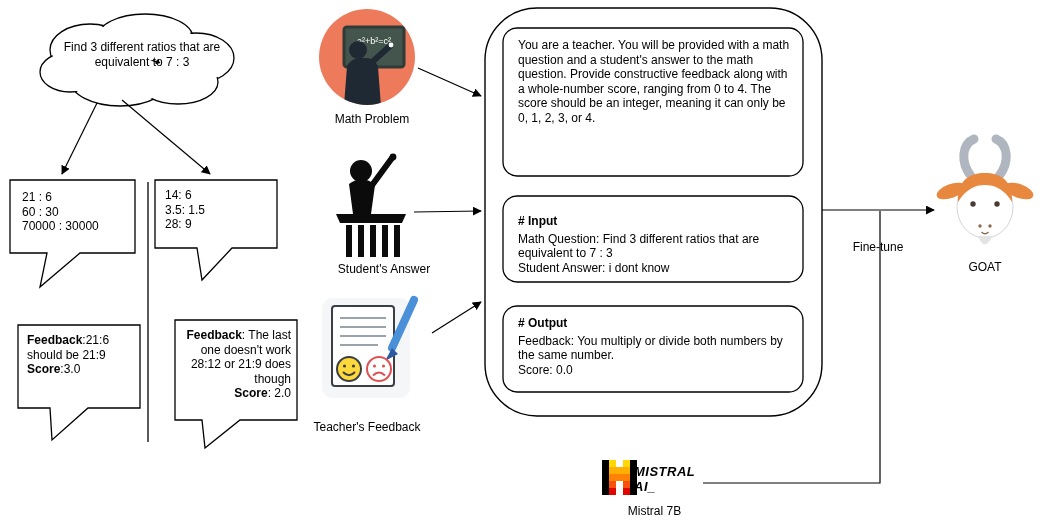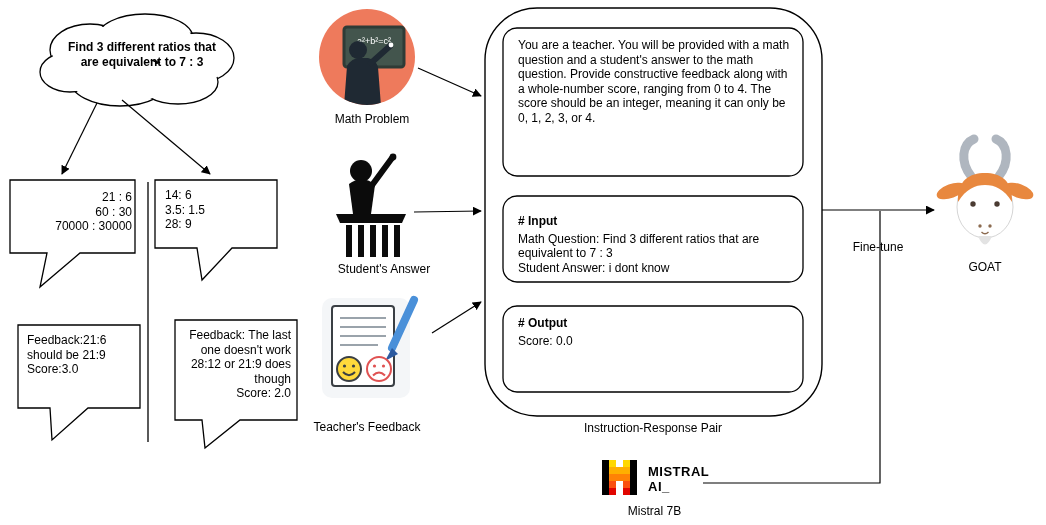--- a/index.html
+++ b/index.html
@@ -1,21 +1,21 @@
 <!DOCTYPE html>
 <html><head>
 <meta charset="utf-8">
 <style>
   html,body{margin:0;padding:0;background:#fff;}
   .canvas{position:relative;width:1046px;height:525px;background:#ffffff;
           font-family:"Liberation Sans",sans-serif;color:#000;overflow:hidden;}
   .layer{position:absolute;left:0;top:0;}
   .txt{position:absolute;font-size:12px;line-height:14.5px;color:#000;}
   .center{text-align:center;}
-  .bold{font-weight:normal;}
+  .bold{font-weight:bold;}
   .box-head{font-weight:bold;margin-bottom:3px;font-size:12px;}
   .wordmark{position:absolute;font-weight:bold;font-size:13px;line-height:15px;letter-spacing:0.5px;}
 </style>
 </head>
 <body>
 
 <div class="canvas">
 
   <svg class="layer" width="1046" height="525" viewBox="0 0 1046 525">
     <defs>
@@ -145,23 +145,23 @@
       <rect x="609" y="474" width="7" height="7" fill="#FF8205"></rect>
       <rect x="616" y="474" width="7" height="7" fill="#FF8205"></rect>
       <rect x="623" y="474" width="7" height="7" fill="#FF8205"></rect>
       <rect x="609" y="481" width="7" height="7" fill="#FA500F"></rect>
       <rect x="623" y="481" width="7" height="7" fill="#FA500F"></rect>
       <rect x="609" y="488" width="7" height="7" fill="#E10500"></rect>
       <rect x="623" y="488" width="7" height="7" fill="#E10500"></rect>
     </g>
   </svg>
 
-  <div class="txt center" style="left:58px;top:40px;width:168px;font-weight:bold;">Find 3 different ratios that are equivalent to 7 : 3</div>
-
-  <div class="txt" style="left:22px;top:190px;width:110px;text-align:right;">
+  <div class="txt center" style="left:58px;top:40px;width:168px;">Find 3 different ratios that are equivalent to 7 : 3</div>
+
+  <div class="txt" style="left:22px;top:190px;width:110px;">
     <div>21 : 6</div>
     <div>60 : 30</div>
     <div>70000 : 30000</div>
   </div>
 
   <div class="txt" style="left:165px;top:188px;width:105px;">
     <div>14: 6</div>
     <div>3.5: 1.5</div>
     <div>28: 9</div>
   </div>
@@ -185,29 +185,29 @@
   </div>
 
   <div class="txt" style="left:518px;top:214px;width:272px;">
     <div class="box-head"># Input</div>
     <div>Math Question: Find 3 different ratios that are equivalent to 7 : 3</div>
     <div>Student Answer: i dont know</div>
   </div>
 
   <div class="txt" style="left:518px;top:316px;width:272px;">
     <div class="box-head"># Output</div>
+    <div>Feedback: You multiply or divide both numbers by the same number.</div>
     <div>Score: 0.0</div>
   </div>
 
-  <div class="txt center" style="left:553px;top:421px;width:200px;">Instruction-Response Pair</div>
 
   <div class="txt center" style="left:838px;top:192px;width:80px;margin-top:48px;">Fine-tune</div>
 
   <div class="txt center" style="left:945px;top:260px;width:80px;">GOAT</div>
 
-  <div class="wordmark" style="left:648px;top:464px;">
+  <div class="wordmark" style="left:634px;top:464px;font-style:italic;">
     <div>MISTRAL</div>
     <div>AI_</div>
   </div>
 
   <div class="txt center" style="left:597px;top:504px;width:115px;">Mistral 7B</div>
 
 </div>
 
 </body></html>

